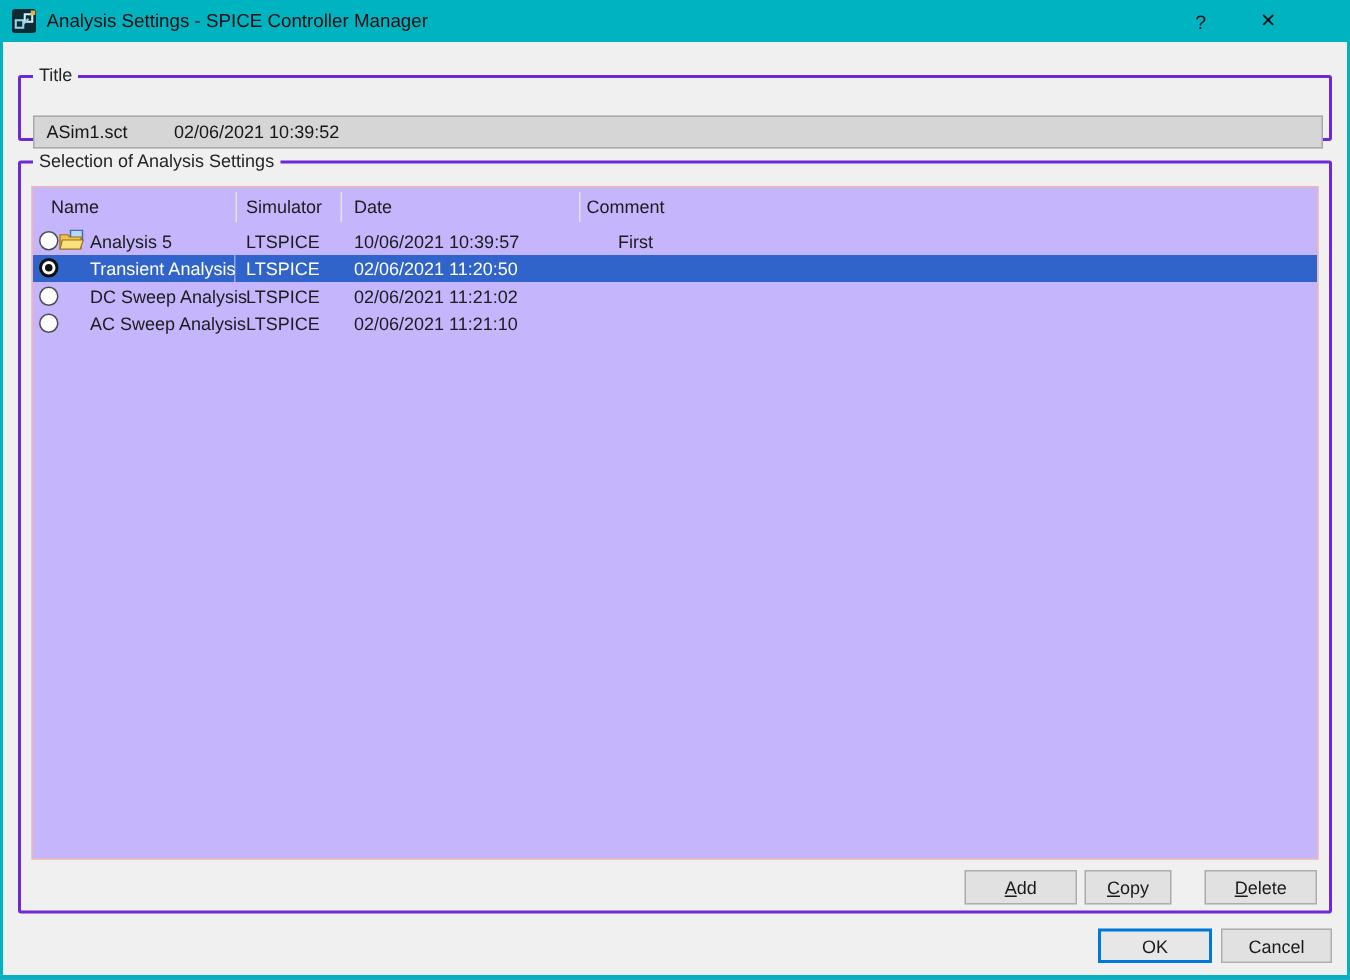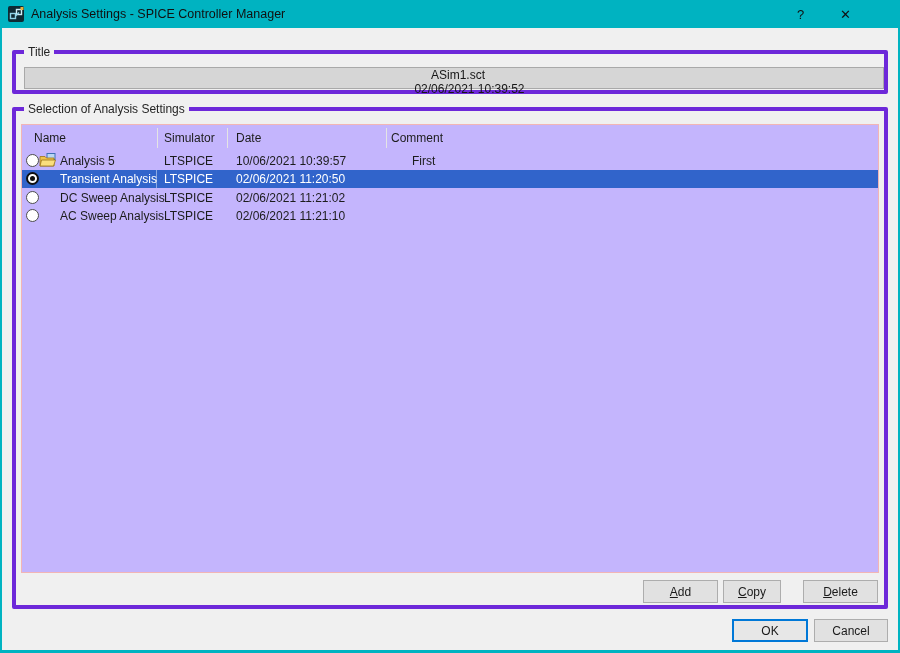--- a/index.html
+++ b/index.html
@@ -18,32 +18,32 @@
   .titlebar-btn {
     width:45px; height:28px; display:flex; align-items:center; justify-content:center;
     font-size:13px; color:#101010; cursor:default;
   }
   
   .client {
     position:absolute; left:2px; top:28px; width:896px; height:622px;
     background:#f0f0f0; font-size:12px; color:#1a1a1a;
   }
   .groupbox {
-    position:absolute; border:4px solid #6d28d9; border-radius:2px;
+    position:absolute; border:2px solid #6d28d9; border-radius:2px;
   }
   .groupbox-label {
     position:absolute; top:-9px; left:8px; background:#f0f0f0;
     padding:0 4px; font-size:12px; color:#252525; white-space:nowrap;
   }
   .gb-title  { left:10px; top:22px;  width:876px; height:44px; }
   .gb-select { left:10px; top:79px;  width:876px; height:502px; }
   .readonly-field {
-    position:absolute; left:8px; top:13px; width:860px; height:22px;
+    position:absolute; left:8px; top:25px; width:860px; height:22px;
     background:#d6d6d6; border:1px solid #a9a9a9;
-    display:flex; align-items:center; font-size:12px; color:#161616;flex-direction:column;
+    display:flex; align-items:center; font-size:12px; color:#161616;
   }
   .readonly-field .fname { margin-left:8px; }
   .readonly-field .fdate { margin-left:31px; }
   
   .analysis-table {
     position:absolute; left:19px; top:96px; width:858px; height:449px;
     background:#c4b5fd; border:1px solid #f2b5b5; overflow:hidden;
   }
   .thead { position:relative; height:26px; }
   .th { position:absolute; top:6px; font-size:12px; color:#1c1c1c; white-space:nowrap; }

